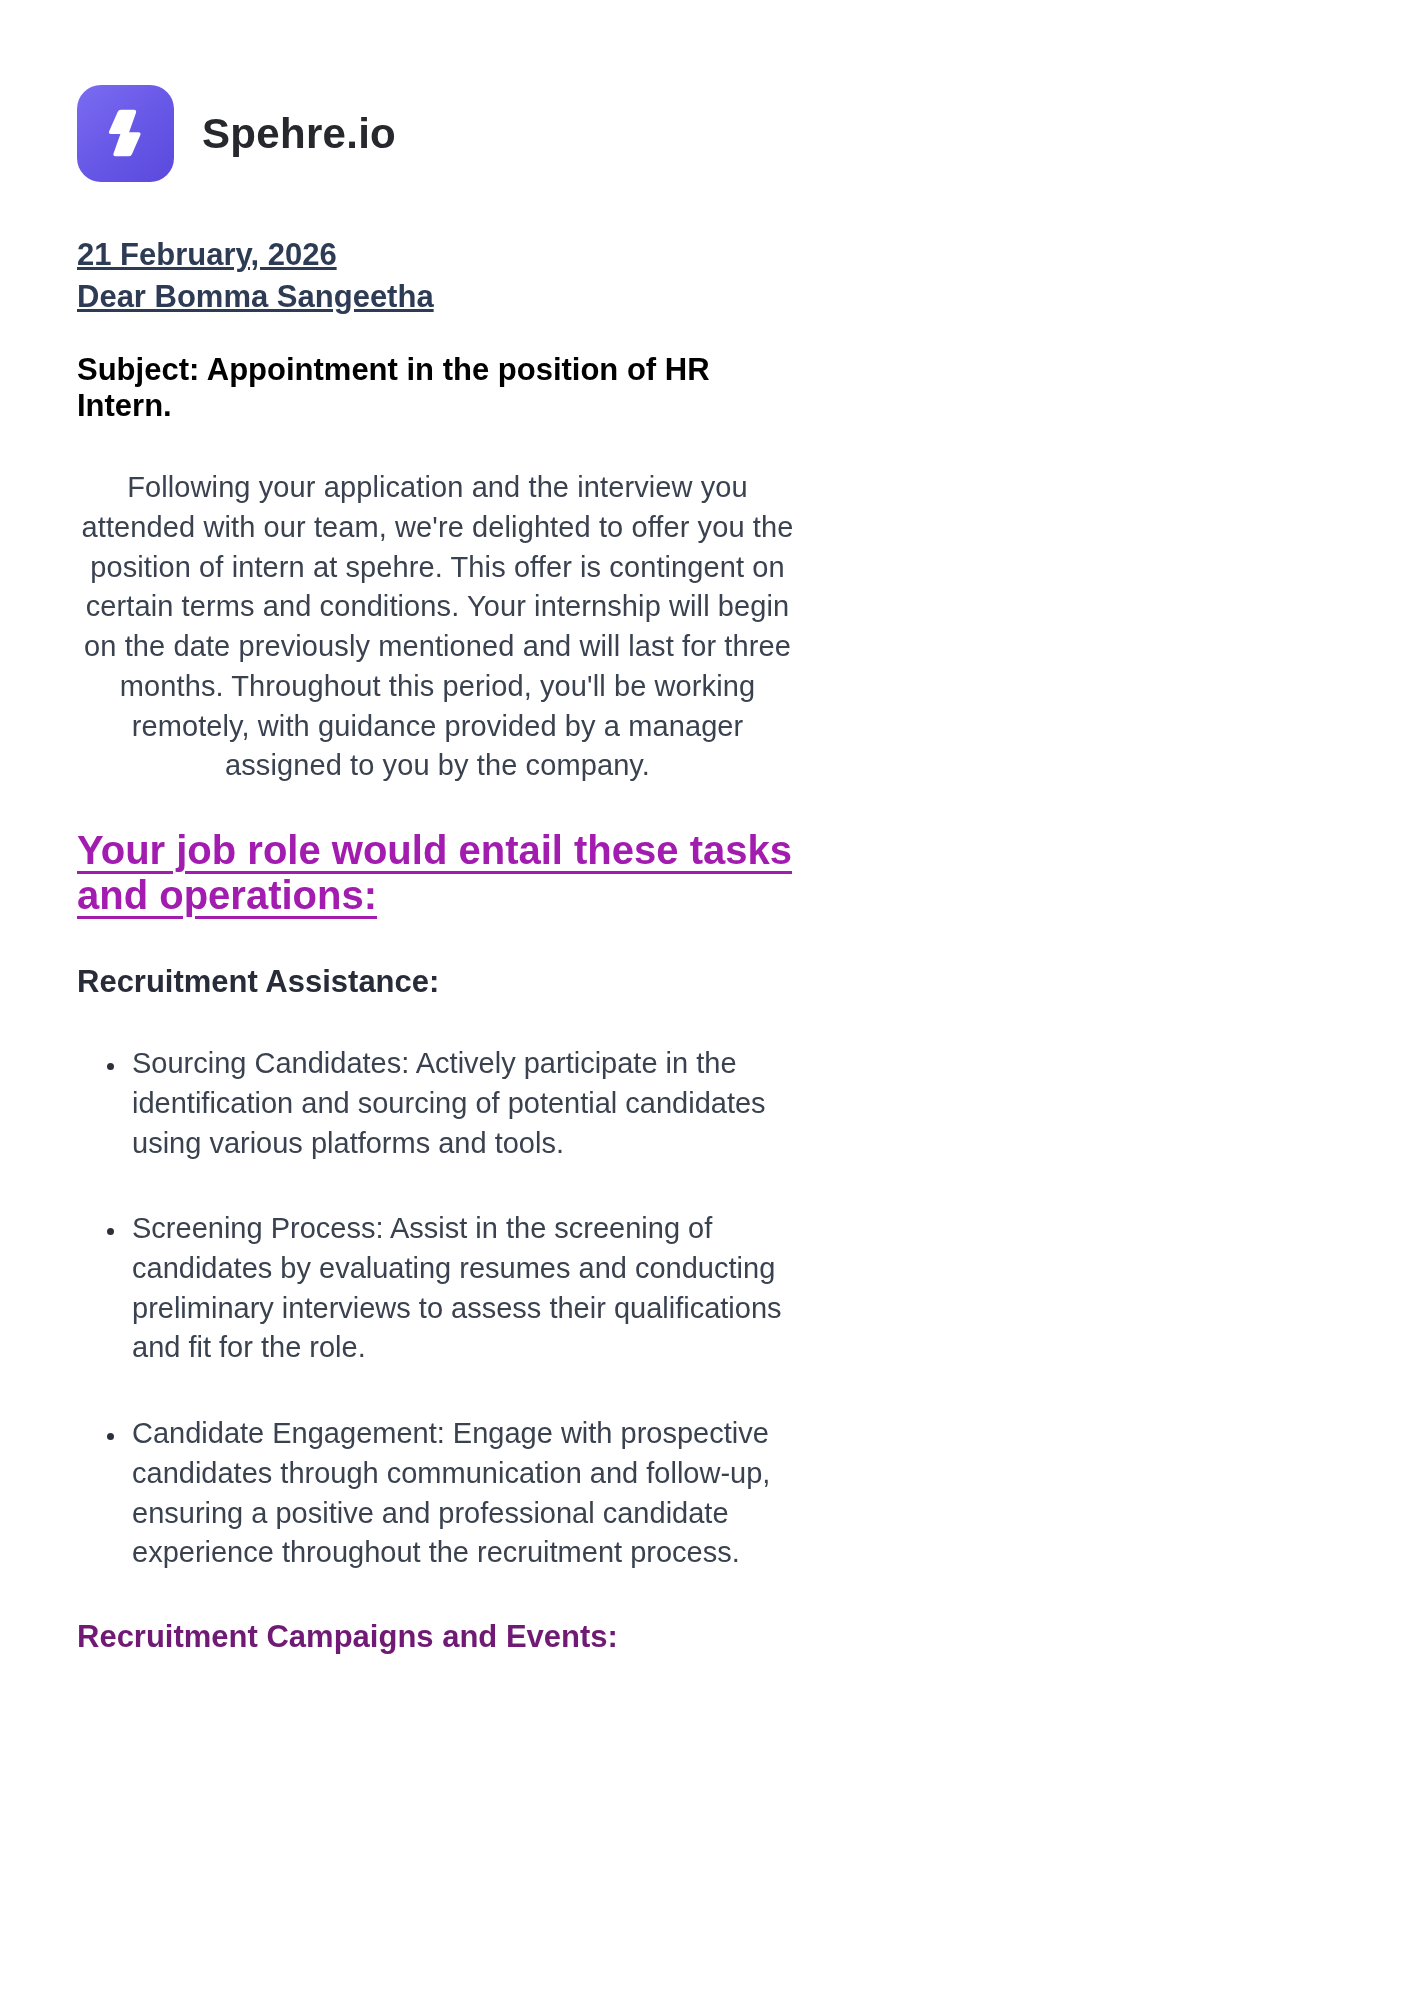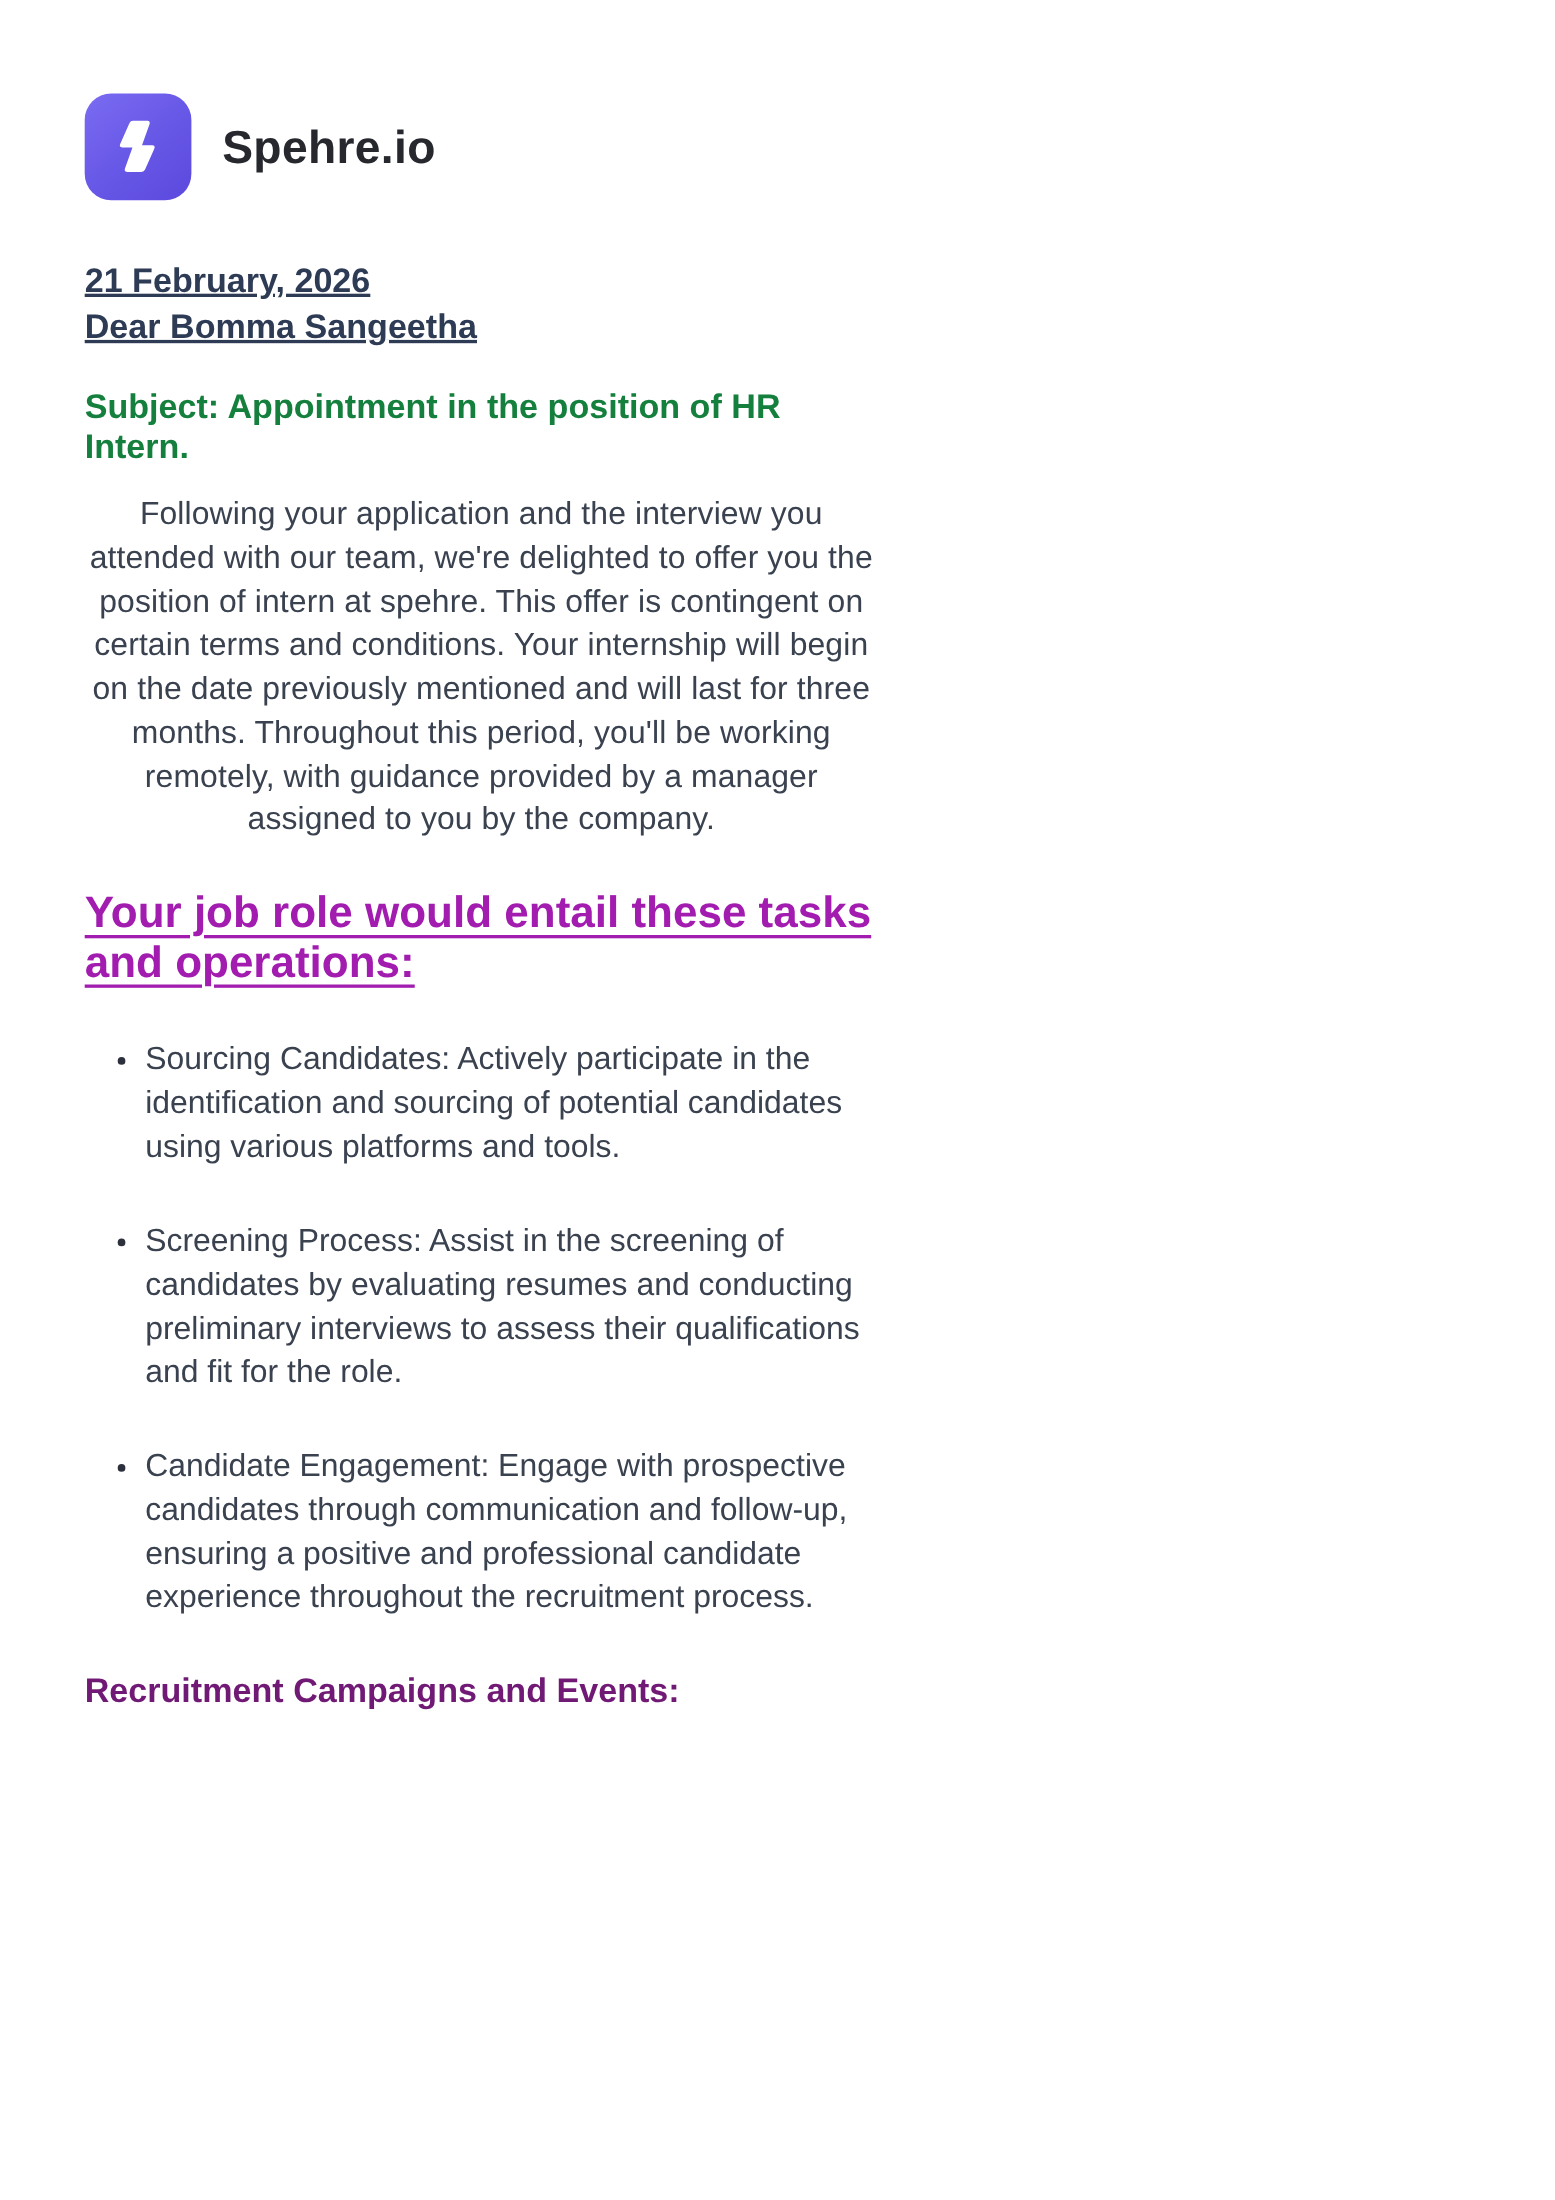--- a/index.html
+++ b/index.html
@@ -50,24 +50,24 @@
   .date-block {
     margin: 0 0 34px 0;
     font-size: 31px;
     line-height: 1.36;
     font-weight: 700;
     color: #2e3b55;
   }
   .date-block p { margin: 0; text-decoration: underline; }
 
   .subject {
-    margin: 0 0 24px 0;
+    margin: 0 0 44px 0;
     font-size: 31px;
     font-weight: 700;
-    color: #15803d;
+    color: #000000;
   }
 
   .body-paragraph {
     margin: 0 0 42px 0;
     font-size: 29px;
     line-height: 1.37;
     font-weight: 400;
     color: #3a4250;
     letter-spacing: 0.1px;
     text-align: center;
@@ -135,20 +135,21 @@
     <p>21 February, 2026</p>
     <p>Dear Bomma Sangeetha</p>
   </div>
 
   <p class="subject">Subject: Appointment in the position of HR Intern.</p>
 
   <p class="body-paragraph">Following your application and the interview you attended with our team, we're delighted to offer you the position of intern at spehre. This offer is contingent on certain terms and conditions. Your internship will begin on the date previously mentioned and will last for three months. Throughout this period, you'll be working remotely, with guidance provided by a manager assigned to you by the company.</p>
 
   <p class="section-heading">Your job role would entail these tasks and operations:</p>
 
+  <p class="subsection-heading">Recruitment Assistance:</p>
 
   <ul class="task-list">
     <li>Sourcing Candidates: Actively participate in the identification and sourcing of potential candidates using various platforms and tools.</li>
     <li>Screening Process: Assist in the screening of candidates by evaluating resumes and conducting preliminary interviews to assess their qualifications and fit for the role.</li>
     <li>Candidate Engagement: Engage with prospective candidates through communication and follow-up, ensuring a positive and professional candidate experience throughout the recruitment process.</li>
   </ul>
 
   <p class="campaigns-heading">Recruitment Campaigns and Events:</p>
 
 </div>

